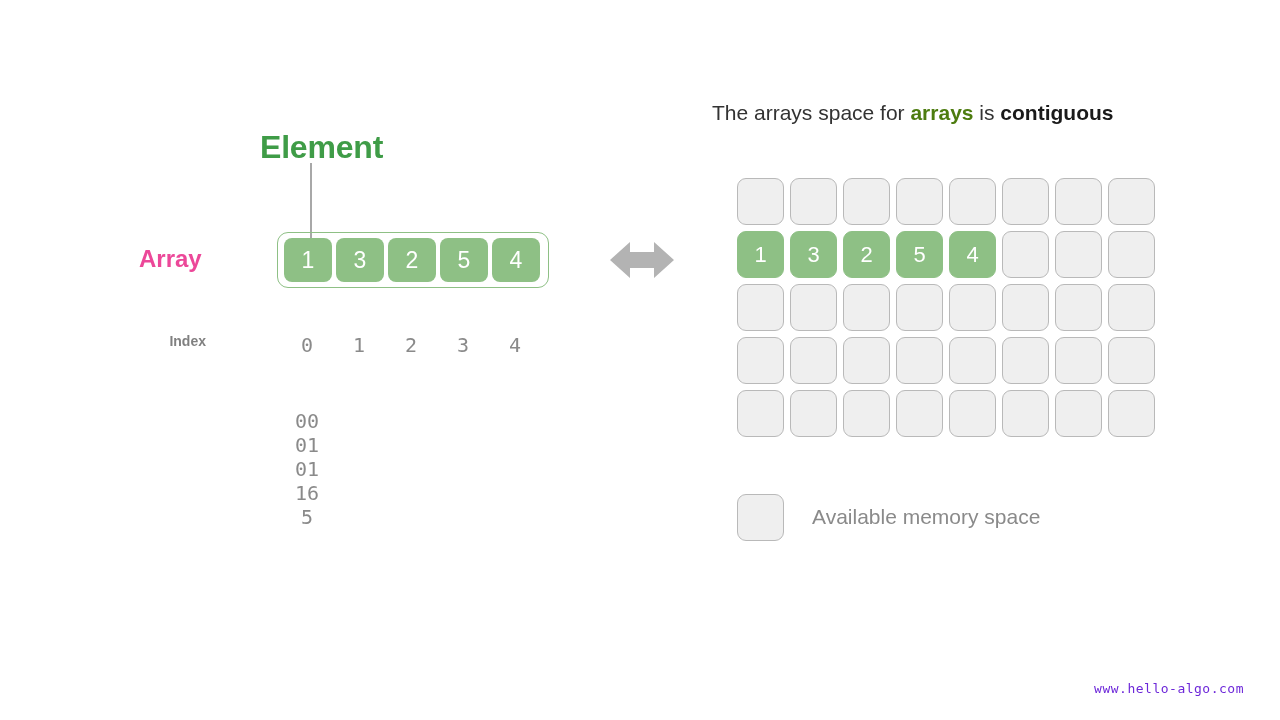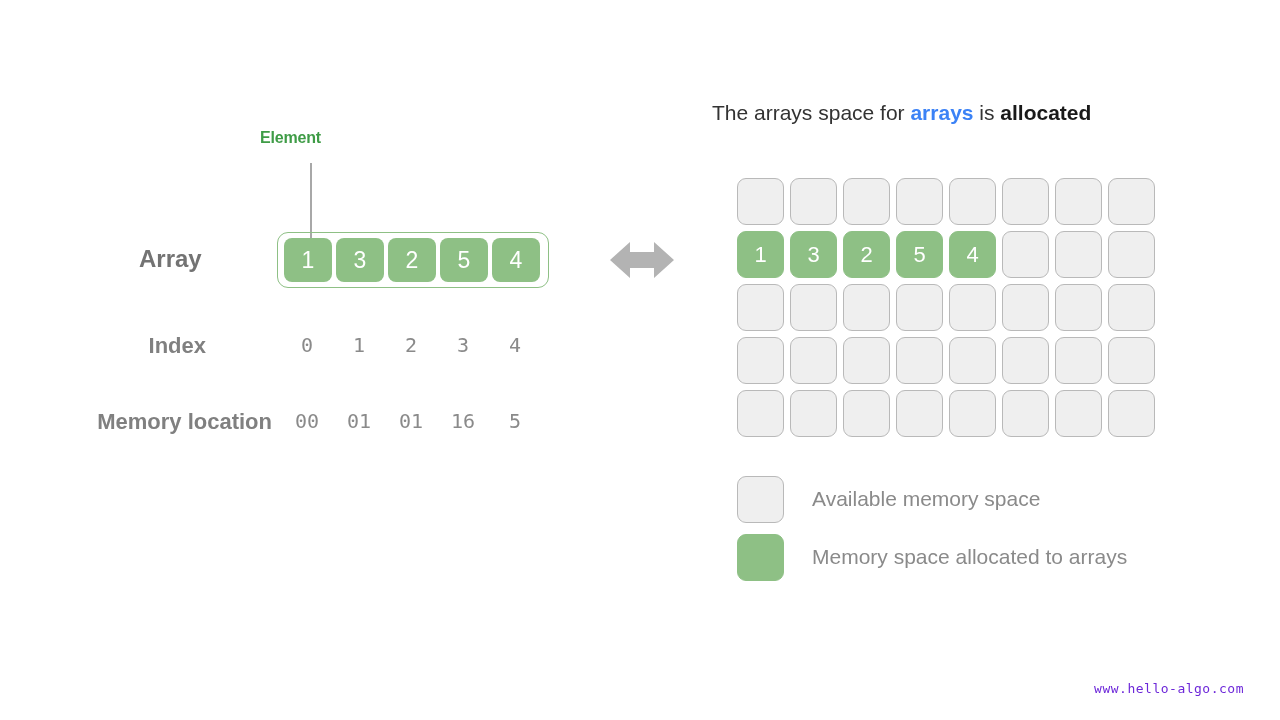--- a/index.html
+++ b/index.html
@@ -19,21 +19,21 @@
     position: absolute;
     inset: 0;
   }
 
   
 
   .element-label {
     position: absolute;
     left: 260px;
     top: 129px;
-    font-size: 16px;
+    font-size: 32px;
     font-weight: bold;
     color: #3f9c47;
     letter-spacing: -0.2px;
     white-space: nowrap;
   }
 
   .element-connector {
     position: absolute;
     left: 310px;
     top: 163px;
@@ -41,21 +41,21 @@
     height: 76px;
     background: #a8a8a8;
   }
 
   .array-label {
     position: absolute;
     left: 139px;
     top: 245px;
     font-size: 24px;
     font-weight: bold;
-    color: #737373;
+    color: #ec4899;
     white-space: nowrap;
   }
 
   .array-box {
     position: absolute;
     left: 277px;
     top: 232px;
     width: 272px;
     height: 56px;
     border: 1.6px solid #8ec085;
@@ -75,37 +75,37 @@
     align-items: center;
     justify-content: center;
     color: #ffffff;
     font-size: 23px;
     font-weight: 500;
     font-family: "Liberation Sans", sans-serif;
   }
 
   .row-label {
     position: absolute;
-    font-size: 22px;
+    font-size: 14px;
     font-weight: bold;
     color: #808080;
     white-space: nowrap;
     text-align: right;
   }
   .row-label.index-label { left: 0px; width: 206px; top: 333px; }
   .row-label.mem-label   { left: 0px; width: 272px; top: 409px; }
 
   .value-row {
     position: absolute;
     left: 281px;
     display: flex;
     align-items: center;
   }
   .value-row.index-row { top: 333px; }
-  .value-row.mem-row   { top: 409px; }
+  .value-row.mem-row   { top: 409px; flex-direction: column; }
 
   .value-cell {
     width: 52px;
     text-align: center;
     font-family: "DejaVu Sans Mono", "Liberation Mono", monospace;
     font-size: 20px;
     color: #8a8a8a;
     letter-spacing: 0px;
   }
   .value-row.mem-row .value-cell { font-size: 20px; }
@@ -121,21 +121,21 @@
 
   
   .caption {
     position: absolute;
     left: 712px;
     top: 101px;
     font-size: 21px;
     color: #333333;
     white-space: nowrap;
   }
-  .caption .hl-green { color: #3b82f6; font-weight: bold; }
+  .caption .hl-green { color: #4d7c0f; font-weight: bold; }
   .caption .hl-dark  { color: #1a1a1a; font-weight: bold; }
 
   .memory-grid {
     position: absolute;
     left: 737px;
     top: 178px;
     display: grid;
     grid-template-columns: repeat(8, 47px);
     grid-template-rows: repeat(5, 47px);
     column-gap: 6px;
@@ -157,21 +157,21 @@
   }
   .mem-cell.filled {
     background: #8ec085;
     border-color: #8ec085;
   }
 
   
   .legend {
     position: absolute;
     left: 737px;
-    top: 470px;
+    top: 488px;
   }
   .legend-row {
     display: flex;
     align-items: center;
     height: 58px;
   }
   .legend-swatch {
     width: 47px;
     height: 47px;
     border-radius: 9px;
@@ -224,35 +224,34 @@
 
   <div class="row-label index-label">Index</div>
   <div class="value-row index-row">
     <div class="value-cell">0</div>
     <div class="value-cell">1</div>
     <div class="value-cell">2</div>
     <div class="value-cell">3</div>
     <div class="value-cell">4</div>
   </div>
 
-  <div class="row-label mem-label">Memory location</div>
   <div class="value-row mem-row">
     <div class="value-cell">00</div>
     <div class="value-cell">01</div>
     <div class="value-cell">01</div>
     <div class="value-cell">16</div>
     <div class="value-cell">5</div>
   </div>
 
   <svg class="double-arrow" viewBox="0 0 64 44">
     <polygon points="0,22 20,4 20,14 44,14 44,4 64,22 44,40 44,30 20,30 20,40" fill="#b3b3b3"></polygon>
   </svg>
 
   <div class="caption">
-    <span>The arrays space for </span><span class="hl-green">arrays</span><span> is </span><span class="hl-dark">allocated</span>
+    <span>The arrays space for </span><span class="hl-green">arrays</span><span> is </span><span class="hl-dark">contiguous</span>
   </div>
 
   <div class="memory-grid">
 
     <div class="mem-cell"></div>
     <div class="mem-cell"></div>
     <div class="mem-cell"></div>
     <div class="mem-cell"></div>
     <div class="mem-cell"></div>
     <div class="mem-cell"></div>
@@ -294,21 +293,17 @@
     <div class="mem-cell"></div>
     <div class="mem-cell"></div>
     <div class="mem-cell"></div>
   </div>
 
   <div class="legend">
     <div class="legend-row">
       <div class="legend-swatch available"></div>
       <div class="legend-text">Available memory space</div>
     </div>
-    <div class="legend-row">
-      <div class="legend-swatch allocated"></div>
-      <div class="legend-text">Memory space allocated to arrays</div>
-    </div>
   </div>
 
   <div class="watermark">www.hello-algo.com</div>
 
 </div>
 
 </body></html>

